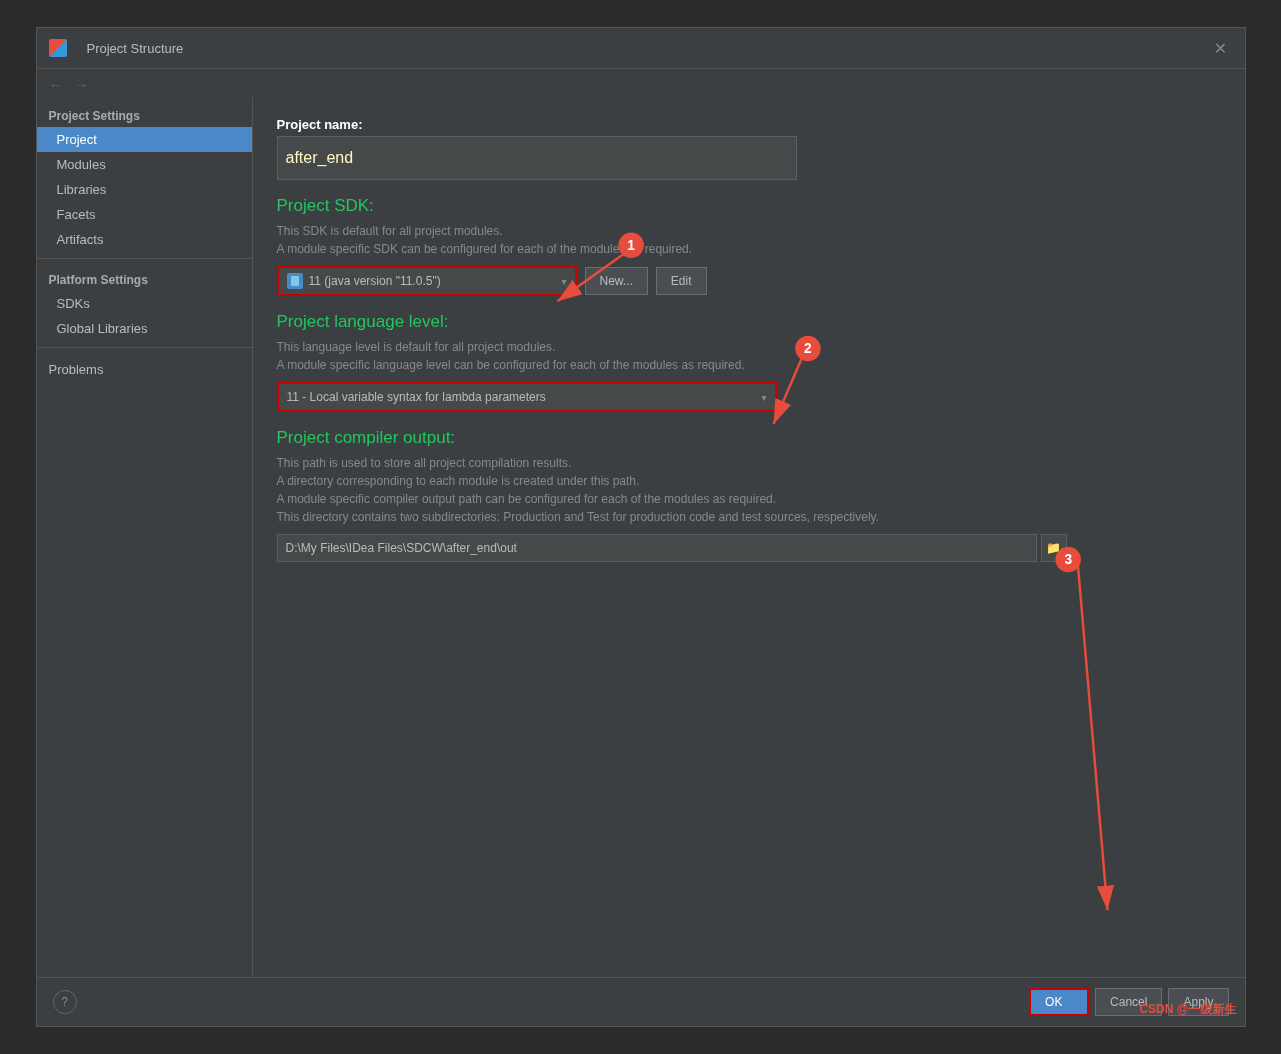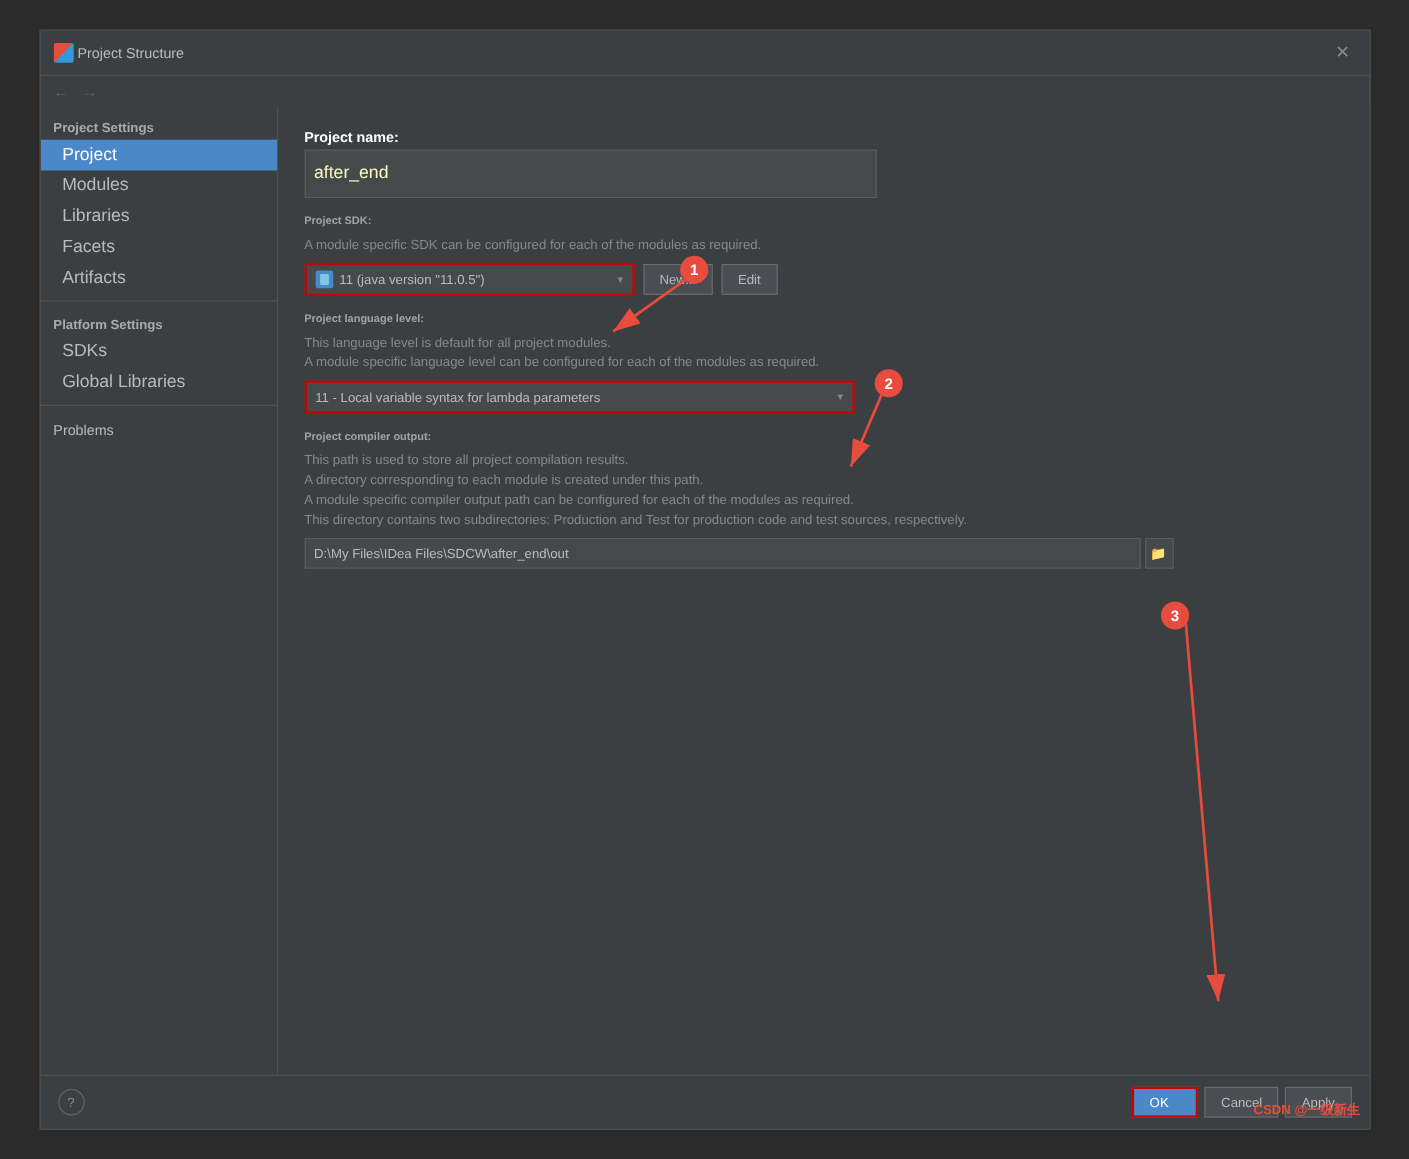--- a/index.html
+++ b/index.html
@@ -29,21 +29,21 @@
       border-bottom: 1px solid #555;
       padding: 8px 12px;
       display: flex;
       align-items: center;
       justify-content: space-between;
       flex-shrink: 0;
     }
     .title-bar-left {
       display: flex;
       align-items: center;
-      gap: 4px;
+      gap: 20px;
     }
     .app-icon {
       width: 18px;
       height: 18px;
       background: linear-gradient(135deg, #e74c3c 50%, #3498db 50%);
       border-radius: 2px;
       flex-shrink: 0;
     }
     .title-text {
       color: #bbbbbb;
@@ -89,21 +89,21 @@
     .sidebar-section-label {
       color: #aaaaaa;
       font-size: 12px;
       font-weight: bold;
       padding: 8px 12px 4px 12px;
     }
     .sidebar-item {
       padding: 5px 12px 5px 20px;
       cursor: pointer;
       color: #bbbbbb;
-      font-size: 16px;
+      font-size: 13px;
     }
     .sidebar-item.active {
       background: #4a88c7;
       color: #ffffff;
     }
     .sidebar-divider {
       height: 1px;
       background: #555;
       margin: 6px 0;
     }
@@ -113,24 +113,24 @@
       font-size: 13px;
       cursor: pointer;
     }
     .content-area {
       flex: 1;
       padding: 20px 24px;
       overflow-y: auto;
       background: #3c3f41;
     }
     .section-title {
-      font-weight: bold;
-      color: #a3a3a3;
+      font-weight: normal;
+      color: #22c55e;
       margin-bottom: 6px;
-      font-size: 10px;
+      font-size: 17px;
     }
     .field-label {
       font-weight: bold;
       color: #ffffff;
       font-size: 13px;
       margin-bottom: 4px;
     }
     .text-input {
       background: #45494a;
       border: 1px solid #5a5e62;
@@ -354,20 +354,21 @@
     <div class="content-area" style="position:relative;">
 
       <div class="section-gap">
         <div class="field-label">Project name:</div>
         <input type="text" class="text-input project-name-input" value="after_end" style="">
       </div>
 
       <div class="section-gap">
         <div class="section-title">Project SDK:</div>
         <div class="description-text">
+          <div>This SDK is default for all project modules.</div>
           <div>A module specific SDK can be configured for each of the modules as required.</div>
         </div>
         <div class="sdk-row">
           <div class="sdk-dropdown">
             <div class="sdk-dropdown-inner">
               <div class="sdk-icon">
                 <div class="sdk-icon-inner"></div>
               </div>
               <span class="dropdown-text">11 (java version "11.0.5")</span>
               <span class="dropdown-arrow">▾</span>

